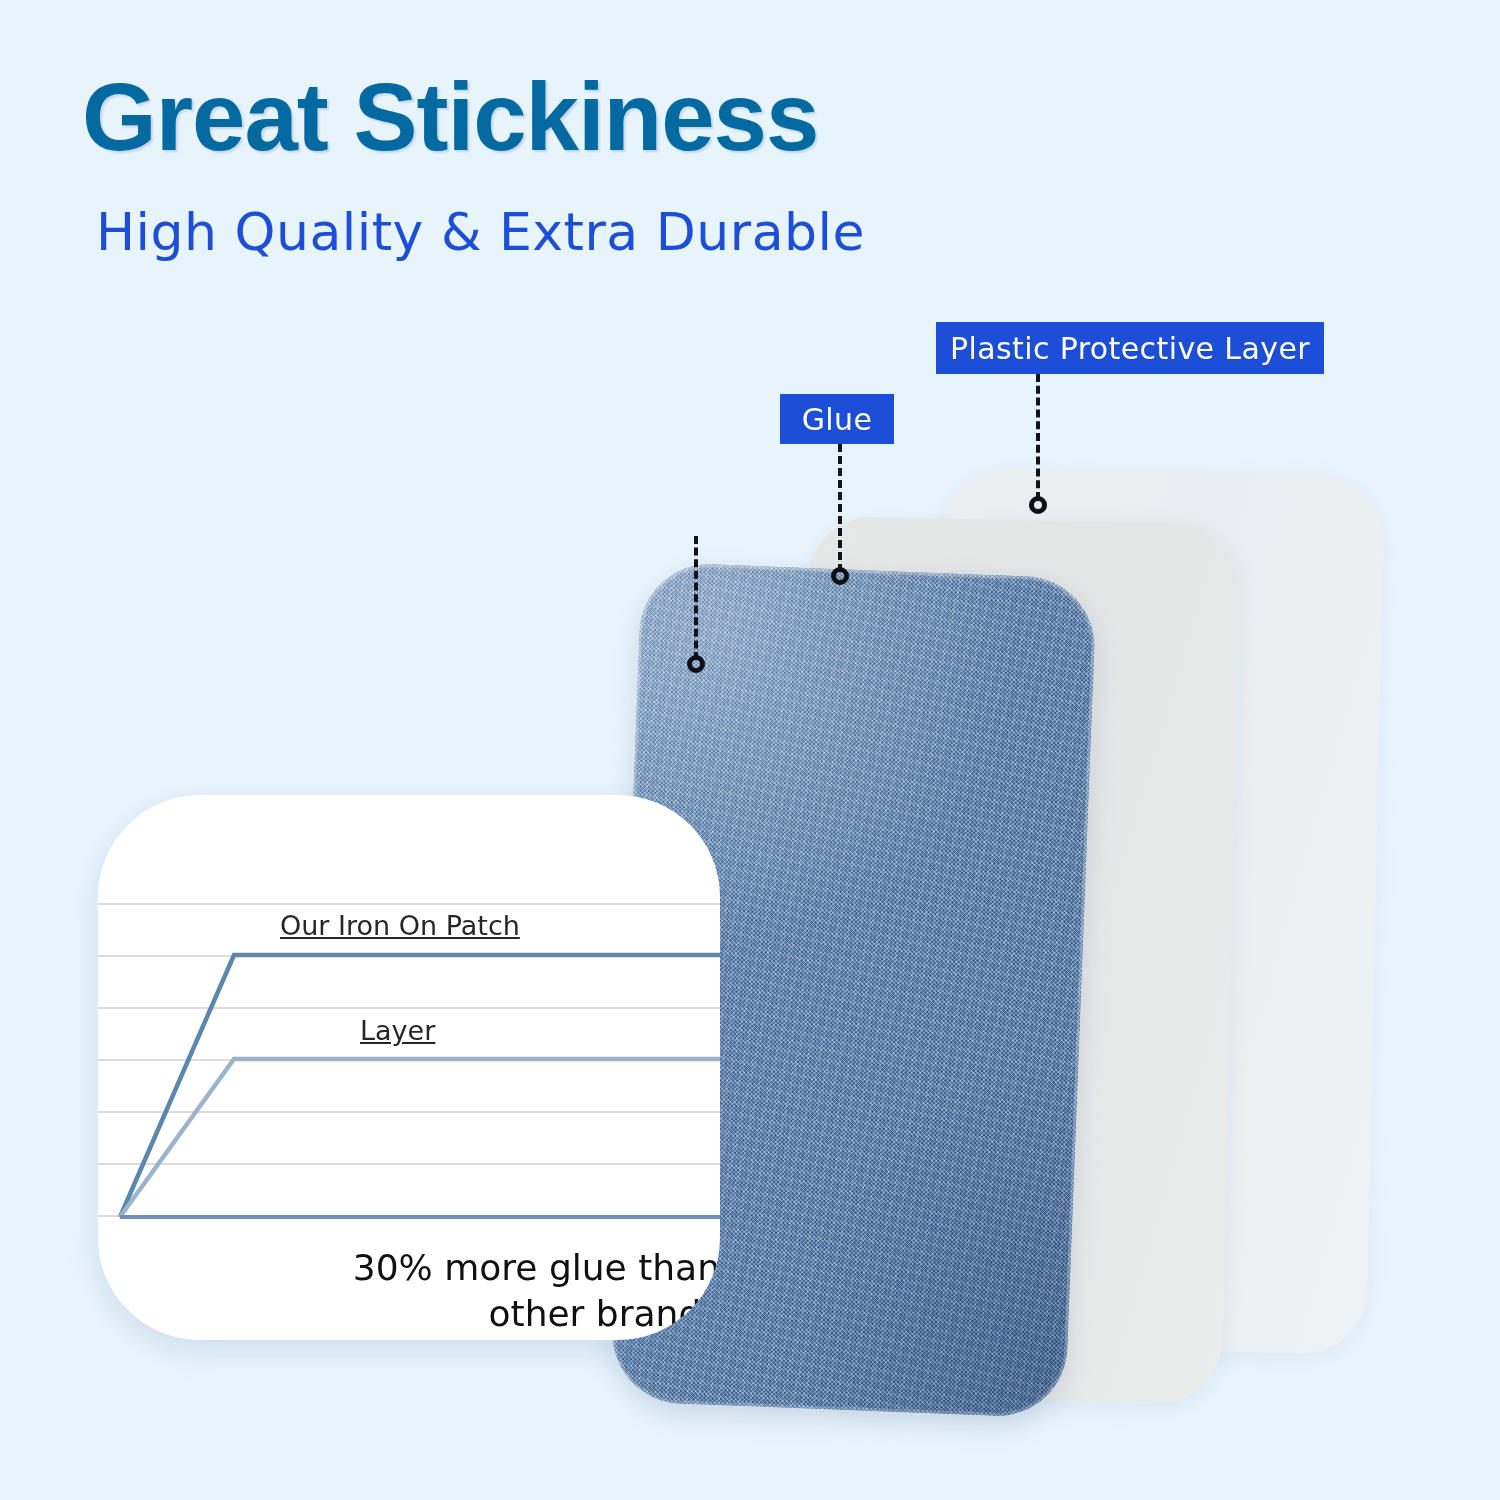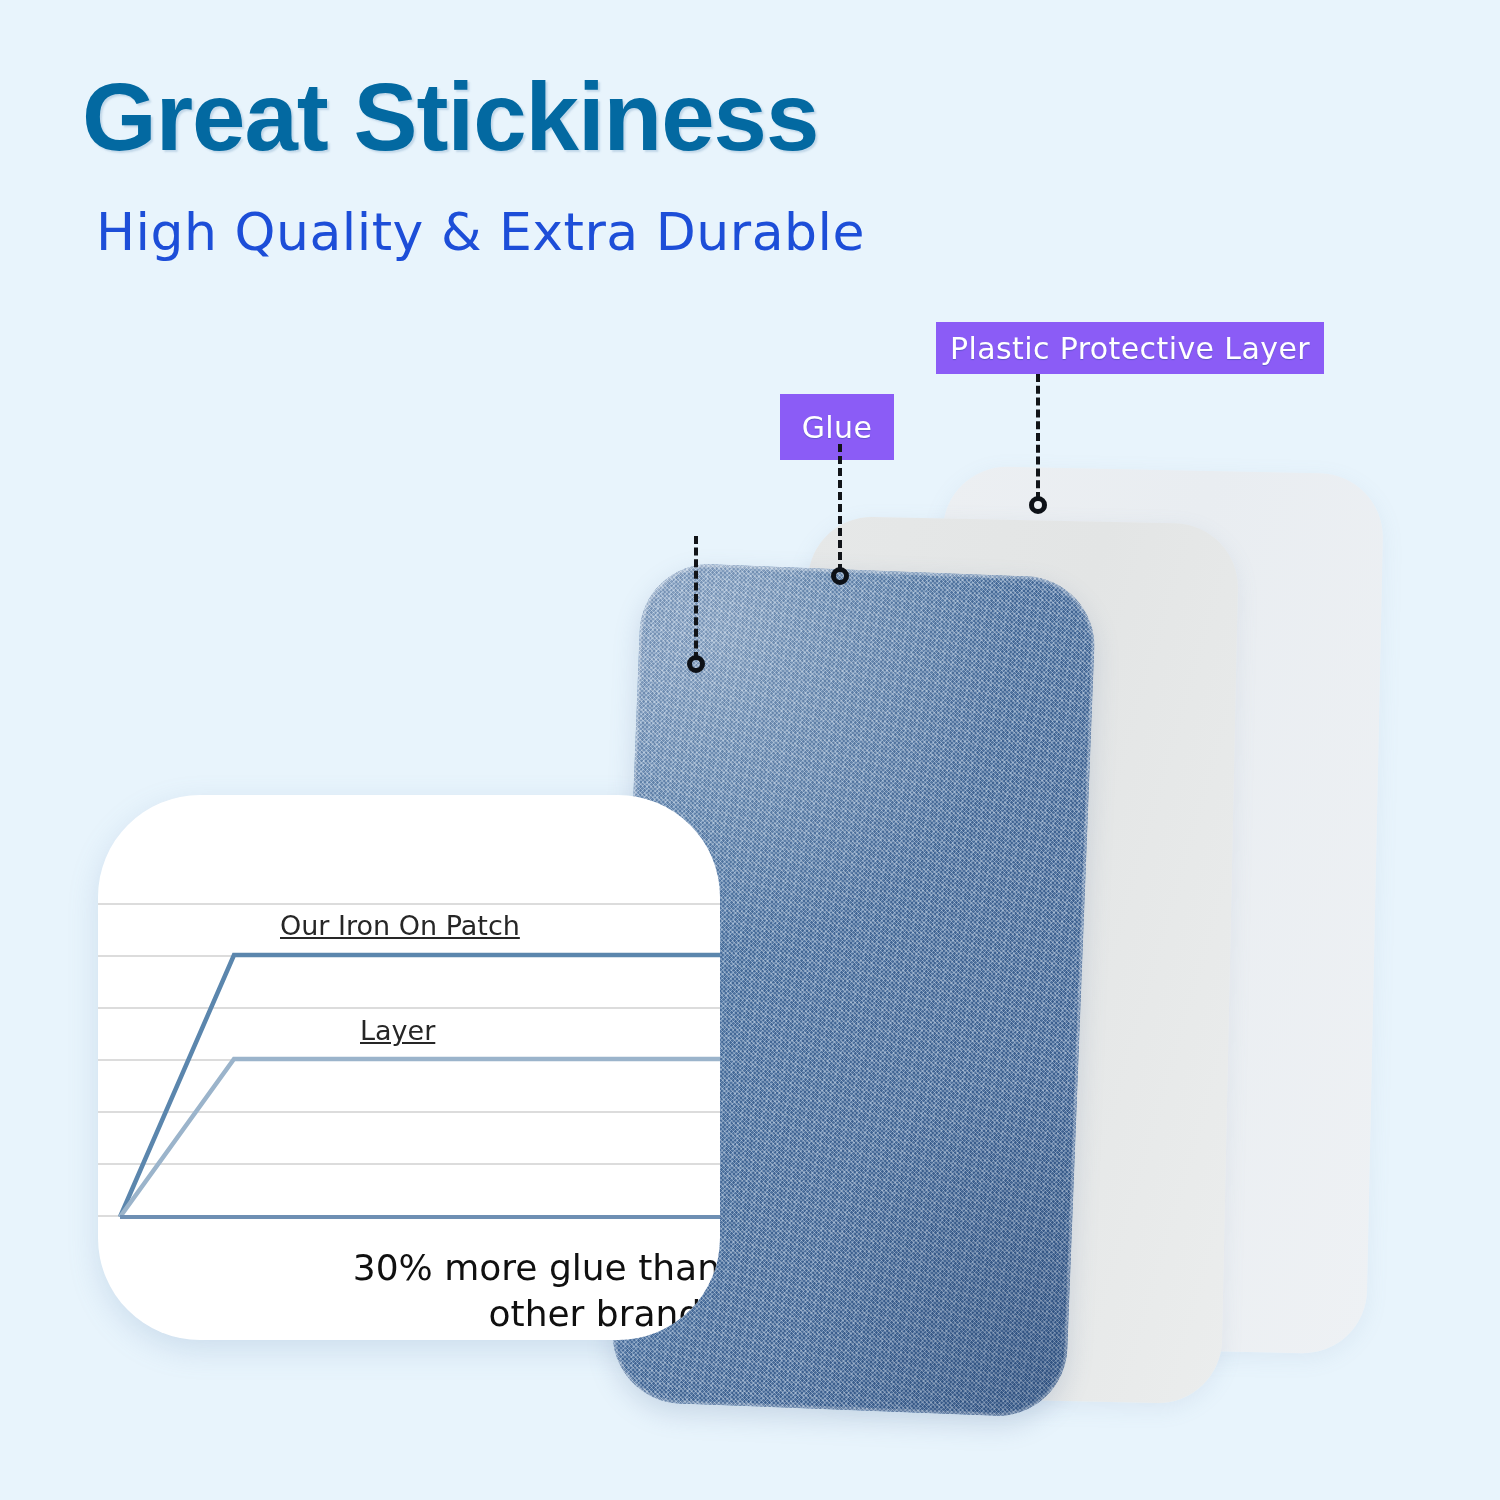--- a/index.html
+++ b/index.html
@@ -106,34 +106,34 @@
     inset: 0;
     border-radius: 70px;
     box-shadow: inset 0 0 0 3px rgba(255,255,255,0.18),
                 inset 0 2px 5px rgba(255,255,255,0.25);
     pointer-events: none;
   }
 
   
   .callout-box {
     position: absolute;
-    background: #8b5cf6;
+    background: #1d4ed8;
     color: #ffffff;
     font-family: "DejaVu Sans", sans-serif;
     font-size: 30px;
     font-weight: normal;
     display: flex;
     align-items: center;
     justify-content: center;
     white-space: nowrap;
     letter-spacing: 0.4px;
     text-shadow: 0 1px 1px rgba(20,70,120,0.35);
   }
   #label-patches   { left: 462px;  top: 484px; width: 264px; height: 52px; }
-  #label-glue      { left: 780px;  top: 394px; width: 114px; height: 66px; }
+  #label-glue      { left: 780px;  top: 394px; width: 114px; height: 50px; }
   #label-plastic   { left: 936px;  top: 322px; width: 388px; height: 52px; }
 
   
   .connector {
     position: absolute;
     width: 0;
     border-left: 4px dashed #111418;
   }
   #conn-patches  { left: 694px;  top: 536px; height: 124px; }
   #conn-glue     { left: 838px;  top: 444px; height: 128px; }

